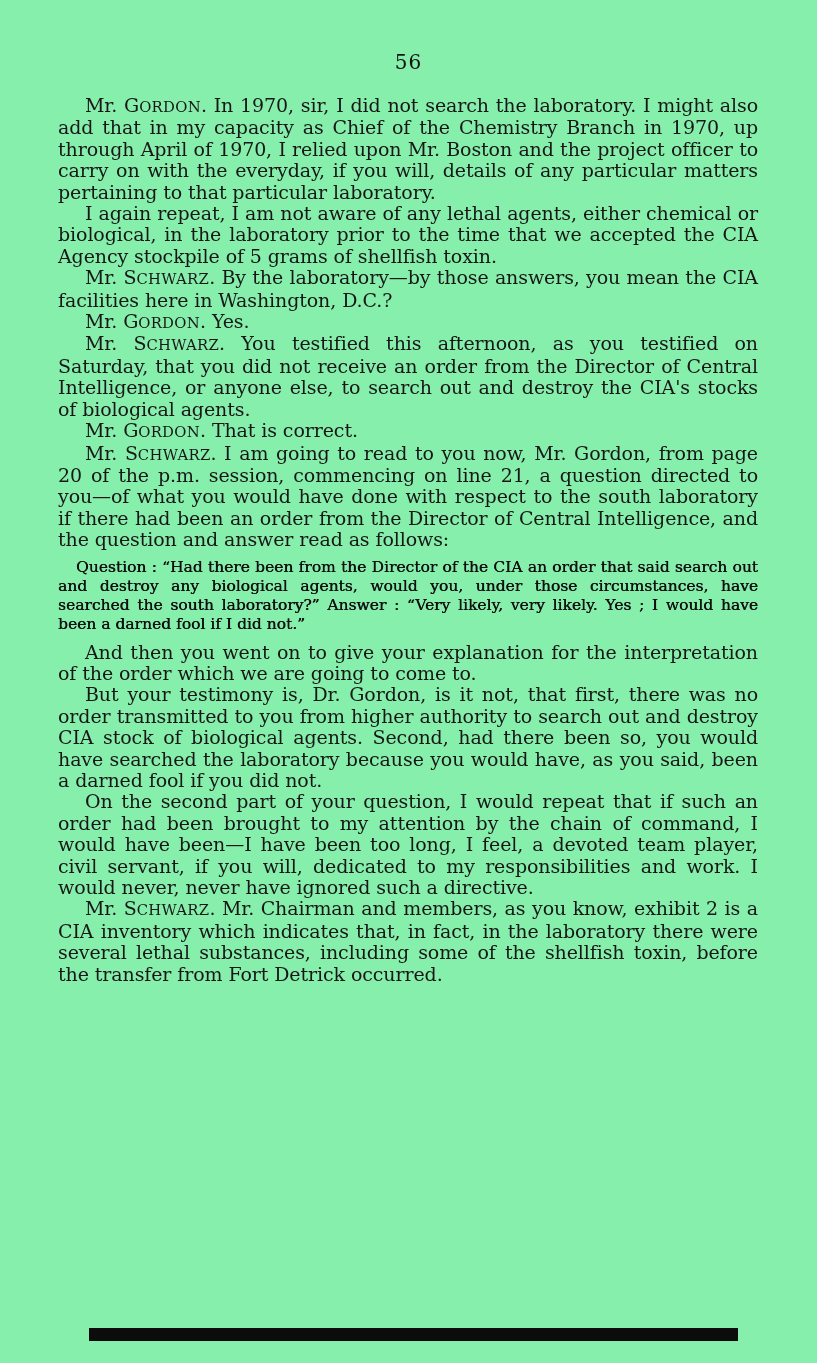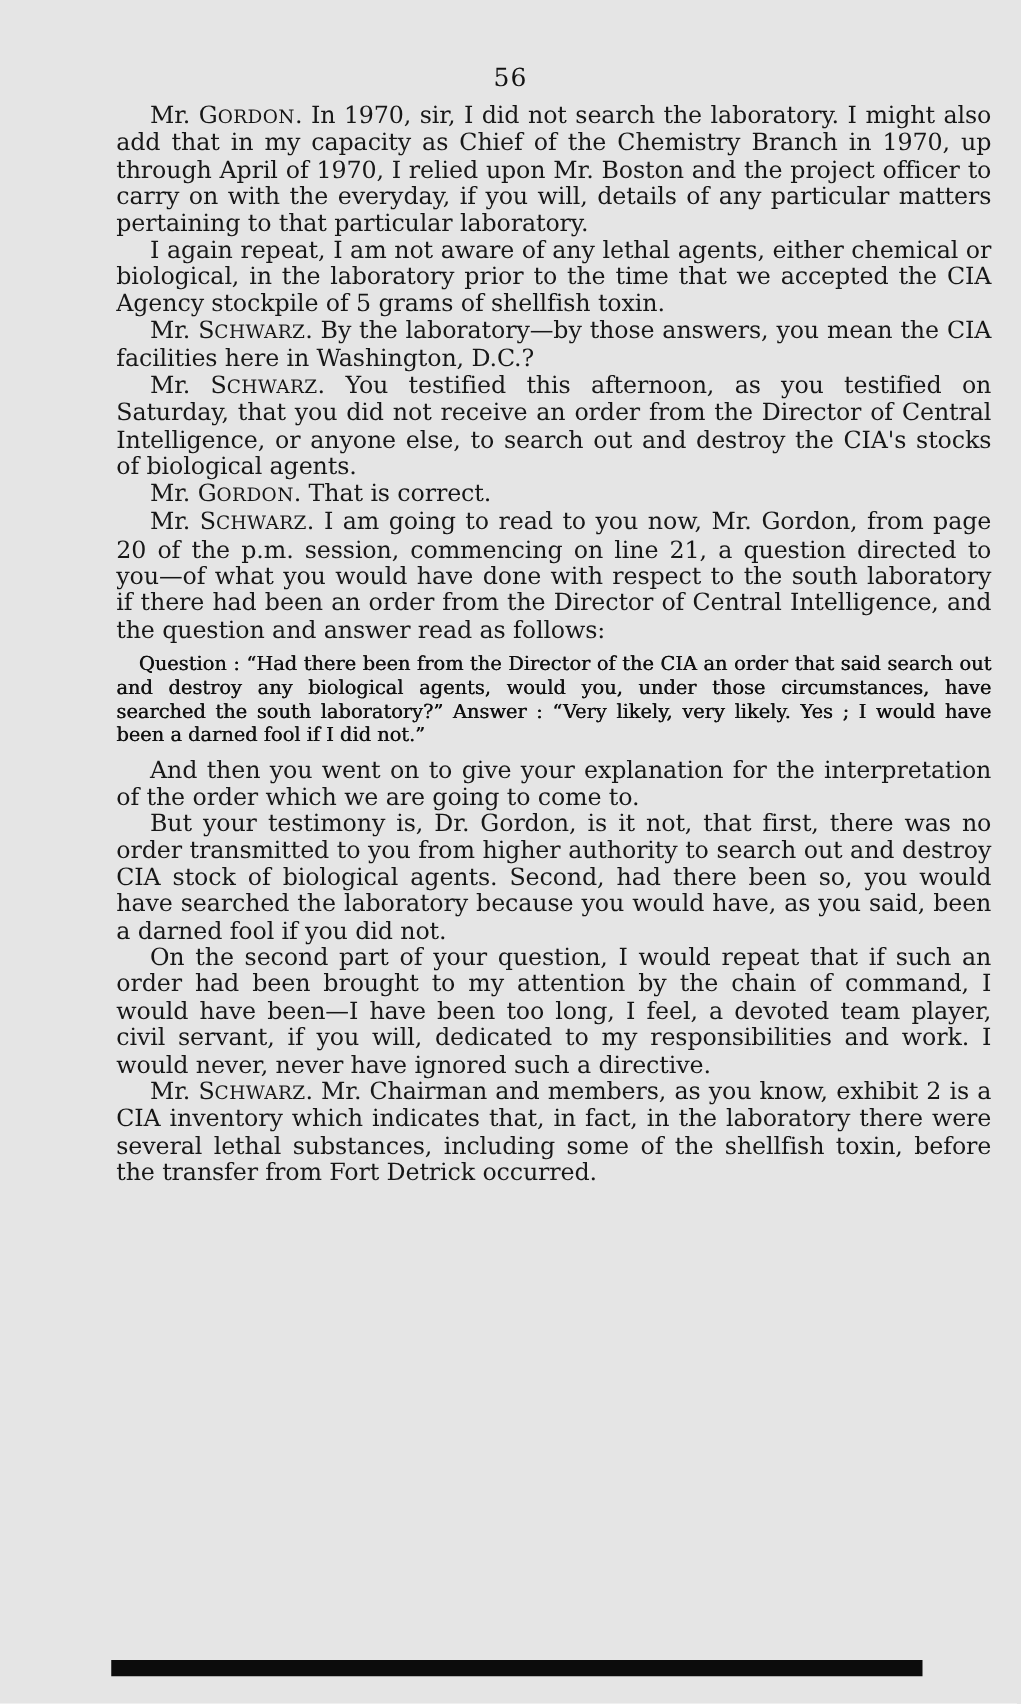--- a/index.html
+++ b/index.html
@@ -4,41 +4,40 @@
 <style>
   html, body {
     margin: 0;
     padding: 0;
     background: #ffffff;
   }
   .page {
     position: relative;
     width: 817px;
     height: 1363px;
-    background: #e5e5e5;
+    background: #86efac;
     overflow: hidden;
     font-family: "DejaVu Serif", "Liberation Serif", serif;
     color: #171717;
   }
   .page-number {
     position: absolute;
     top: 50px;
     left: 0;
     width: 817px;
     text-align: center;
     font-size: 20px;
     letter-spacing: 1px;
     color: #131313;
   }
   .transcript {
     position: absolute;
-    top: 82px;
+    top: 95px;
     left: 58px;
     width: 700px;
-    margin-left: 35px;
   }
   .body-para {
     margin: 0;
     font-size: 19px;
     line-height: 21.4px;
     text-align: justify;
     text-indent: 27px;
     letter-spacing: -0.1px;
   }
   .excerpt {
@@ -67,20 +66,21 @@
 </head>
 <body>
 
 <div class="page">
   <div class="page-number">56</div>
 
   <div class="transcript" id="transcript">
       <p class="body-para"><span class="speaker">Mr. <span>G</span><span class="speaker-rest">ordon</span>. </span>In 1970, sir, I did not search the laboratory. I might also add that in my capacity as Chief of the Chemistry Branch in 1970, up through April of 1970, I relied upon Mr. Boston and the project officer to carry on with the everyday, if you will, details of any particular matters pertaining to that particular laboratory.</p>
       <p class="body-para">I again repeat, I am not aware of any lethal agents, either chemical or biological, in the laboratory prior to the time that we accepted the CIA Agency stockpile of 5 grams of shellfish toxin.</p>
       <p class="body-para"><span class="speaker">Mr. <span>S</span><span class="speaker-rest">chwarz</span>. </span>By the laboratory—by those answers, you mean the CIA facilities here in Washington, D.C.?</p>
+      <p class="body-para"><span class="speaker">Mr. <span>G</span><span class="speaker-rest">ordon</span>. </span>Yes.</p>
       <p class="body-para"><span class="speaker">Mr. <span>S</span><span class="speaker-rest">chwarz</span>. </span>You testified this afternoon, as you testified on Saturday, that you did not receive an order from the Director of Central Intelligence, or anyone else, to search out and destroy the CIA's stocks of biological agents.</p>
       <p class="body-para"><span class="speaker">Mr. <span>G</span><span class="speaker-rest">ordon</span>. </span>That is correct.</p>
       <p class="body-para"><span class="speaker">Mr. <span>S</span><span class="speaker-rest">chwarz</span>. </span>I am going to read to you now, Mr. Gordon, from page 20 of the p.m. session, commencing on line 21, a question directed to you—of what you would have done with respect to the south laboratory if there had been an order from the Director of Central Intelligence, and the question and answer read as follows:</p>
       <p class="excerpt">Question : “Had there been from the Director of the CIA an order that said search out and destroy any biological agents, would you, under those circumstances, have searched the south laboratory?” Answer : “Very likely, very likely. Yes ; I would have been a darned fool if I did not.”</p>
       <p class="body-para">And then you went on to give your explanation for the interpretation of the order which we are going to come to.</p>
       <p class="body-para">But your testimony is, Dr. Gordon, is it not, that first, there was no order transmitted to you from higher authority to search out and destroy CIA stock of biological agents. Second, had there been so, you would have searched the laboratory because you would have, as you said, been a darned fool if you did not.</p>
       <p class="body-para">On the second part of your question, I would repeat that if such an order had been brought to my attention by the chain of command, I would have been—I have been too long, I feel, a devoted team player, civil servant, if you will, dedicated to my responsibilities and work. I would never, never have ignored such a directive.</p>
       <p class="body-para"><span class="speaker">Mr. <span>S</span><span class="speaker-rest">chwarz</span>. </span>Mr. Chairman and members, as you know, exhibit 2 is a CIA inventory which indicates that, in fact, in the laboratory there were several lethal substances, including some of the shellfish toxin, before the transfer from Fort Detrick occurred.</p>
     </div>
 

